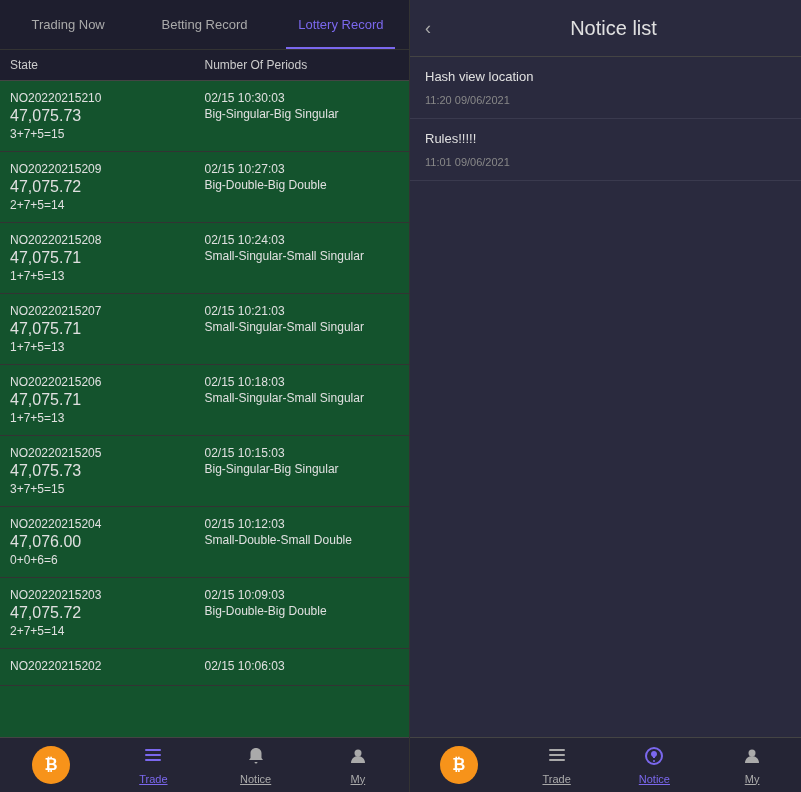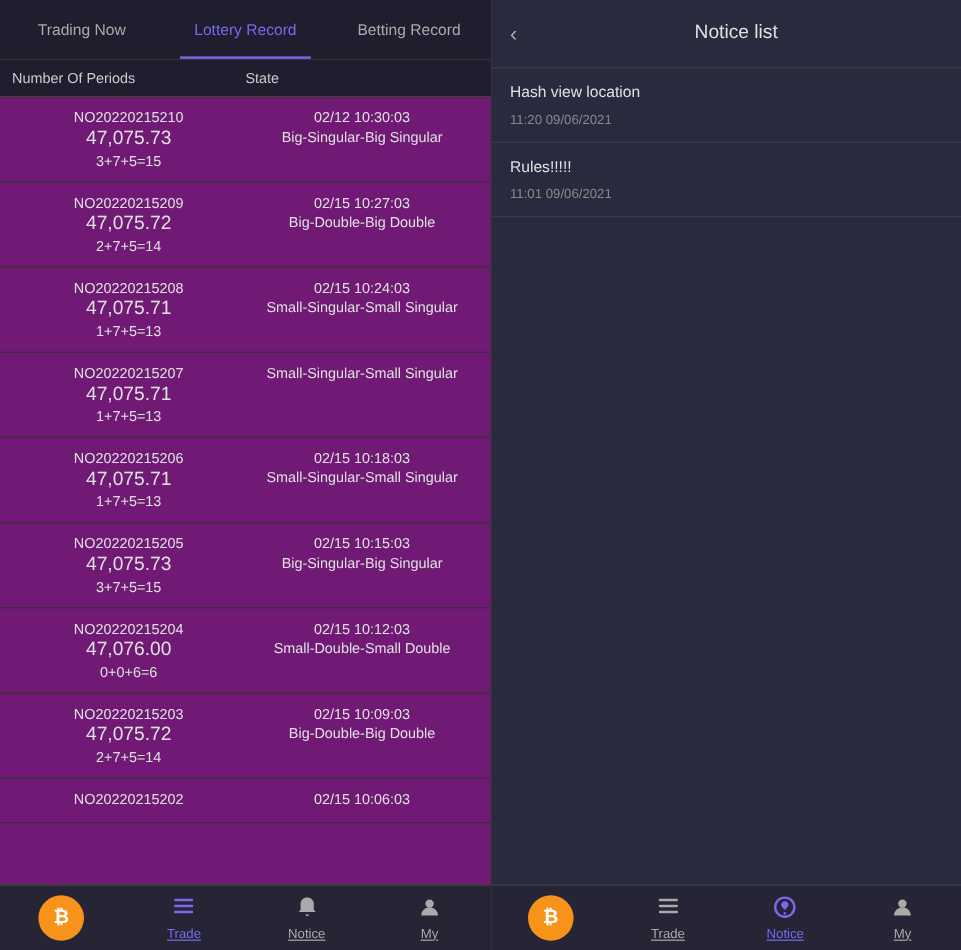--- a/index.html
+++ b/index.html
@@ -9,21 +9,21 @@
       display: flex;
       font-family: Arial, sans-serif;
       background: #1a1a2e;
       overflow: hidden;
     }
 
     
     .left-panel {
       width: 410px;
       height: 792px;
-      background: #701a75;
+      background: #14532d;
       display: flex;
       flex-direction: column;
       border-right: 1px solid #333;
     }
 
     .left-tabs {
       display: flex;
       height: 50px;
       background: #1e1e2e;
       border-bottom: 1px solid #333;
@@ -70,21 +70,20 @@
       flex: 1;
     }
 
     .table-header span:last-child {
       flex: 1;
     }
 
     .records-list {
       flex: 1;
       overflow-y: auto;
-      text-align: center;
     }
 
     .record-row {
       display: flex;
       padding: 10px 10px;
       border-bottom: 1px solid #333;
       align-items: flex-start;
     }
 
     .record-left {
@@ -195,21 +194,21 @@
     .back-btn {
       color: #aaa;
       font-size: 18px;
       cursor: pointer;
       margin-right: 10px;
     }
 
     .right-header-title {
       flex: 1;
       text-align: center;
-      font-size: 16px;
+      font-size: 20px;
       color: #e0e0e0;
       font-weight: 500;
     }
 
     .notice-list {
       flex: 1;
       overflow-y: auto;
       padding: 0;
     }
 
@@ -252,43 +251,43 @@
   </style>
 </head>
 <body>
 
 <div class="left-panel">
 
   <div class="left-tabs">
     <div class="tab">
       <span>Trading Now</span>
     </div>
+    <div class="tab">
+      <span>Betting Record</span>
+    </div>
     <div class="tab active">
       <span>Lottery Record</span>
     </div>
-    <div class="tab">
-      <span>Betting Record</span>
-    </div>
   </div>
 
   <div class="table-header">
+    <span>State</span>
     <span>Number Of Periods</span>
-    <span>State</span>
   </div>
 
   <div class="records-list scrollbar-hide">
 
     <div class="record-row">
       <div class="record-left">
         <div class="record-id">NO20220215210</div>
         <div class="record-value">47,075.73</div>
         <div class="record-formula">3+7+5=15</div>
       </div>
       <div class="record-right">
-        <div class="record-time">02/12 10:30:03</div>
+        <div class="record-time">02/15 10:30:03</div>
         <div class="record-state">Big-Singular-Big Singular</div>
       </div>
     </div>
 
     <div class="record-row">
       <div class="record-left">
         <div class="record-id">NO20220215209</div>
         <div class="record-value">47,075.72</div>
         <div class="record-formula">2+7+5=14</div>
       </div>
@@ -310,20 +309,21 @@
       </div>
     </div>
 
     <div class="record-row">
       <div class="record-left">
         <div class="record-id">NO20220215207</div>
         <div class="record-value">47,075.71</div>
         <div class="record-formula">1+7+5=13</div>
       </div>
       <div class="record-right">
+        <div class="record-time">02/15 10:21:03</div>
         <div class="record-state">Small-Singular-Small Singular</div>
       </div>
     </div>
 
     <div class="record-row">
       <div class="record-left">
         <div class="record-id">NO20220215206</div>
         <div class="record-value">47,075.71</div>
         <div class="record-formula">1+7+5=13</div>
       </div>

